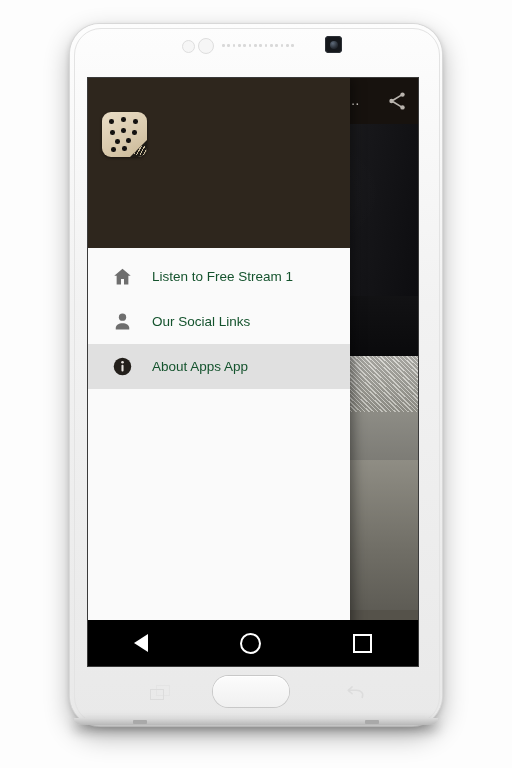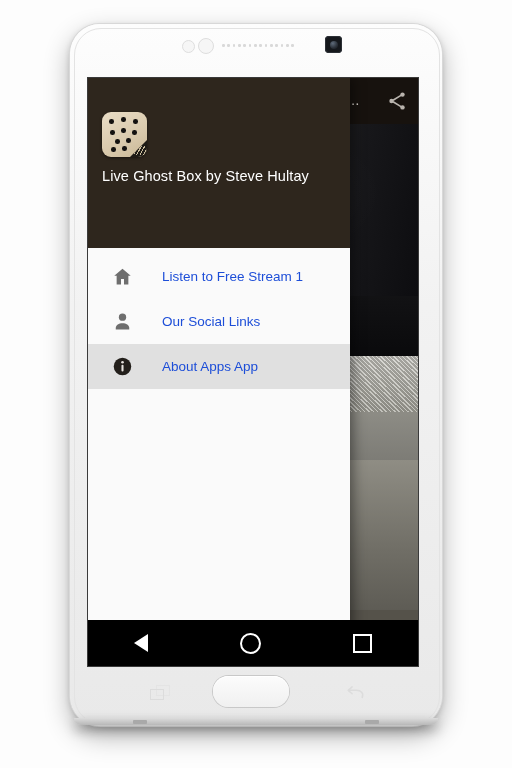--- a/index.html
+++ b/index.html
@@ -291,23 +291,23 @@
     width: 24px;
     height: 24px;
     flex: 0 0 24px;
     display: flex;
     align-items: center;
     justify-content: center;
   }
   .menu-icon svg { display: block; }
 
   .menu-label {
-    margin-left: 28px;
+    margin-left: 18px;
     font-size: 13.5px;
-    color: #1d4ed8;
+    color: #14532d;
     white-space: nowrap;
   }
 
   
   #nav-bar {
     position: absolute;
     left: 0; bottom: 0;
     width: 100%;
     height: 46px;
     background: #000000;
@@ -473,21 +473,20 @@
           <div class="d" style="left:8px;  top:18px;"></div>
           <div class="d" style="left:19px; top:16px;"></div>
           <div class="d" style="left:30px; top:18px;"></div>
           <div class="d" style="left:13px; top:27px;"></div>
           <div class="d" style="left:24px; top:26px;"></div>
           <div class="d" style="left:9px;  top:35px;"></div>
           <div class="d" style="left:20px; top:34px;"></div>
           <div class="cut"></div>
         </div>
 
-        <div id="drawer-title">Live Ghost Box by Steve Hultay</div>
 
       </div>
 
       <div id="drawer-menu">
 
         <div class="menu-item">
           <span class="menu-icon">
             <svg width="21" height="21" viewBox="0 0 24 24" fill="#6e6e6e">
               <path d="M12 3.2 2.6 11.2h2.7V21h5v-6.2h3.4V21h5v-9.8h2.7z"></path>
             </svg>

